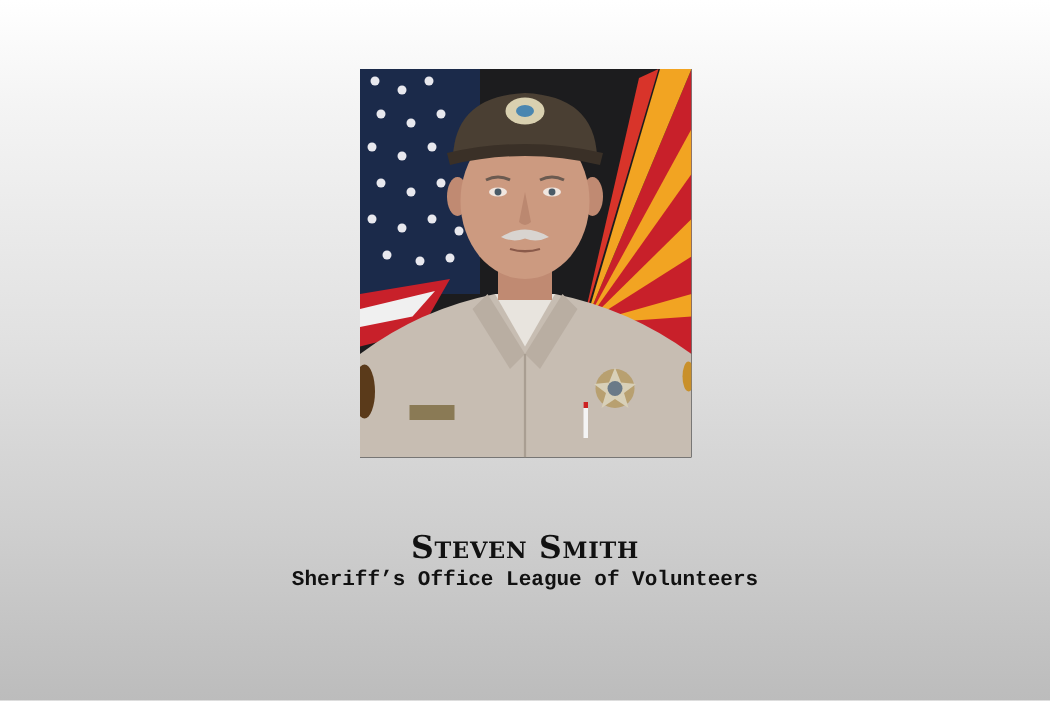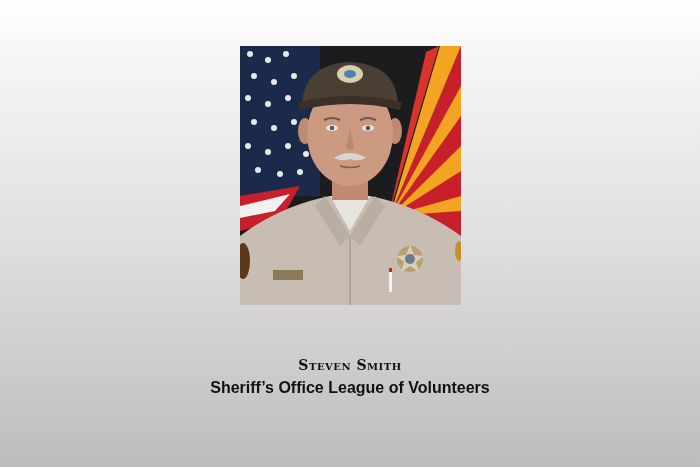--- a/index.html
+++ b/index.html
@@ -11,26 +11,26 @@
   .photo {
     position: absolute; left: 240px; top: 46px; width: 221px; height: 259px;
     overflow: hidden; background: #1c1c1e;
   }
   .photo svg { display: block; }
   .caption {
     position: absolute; left: 0; top: 352px; width: 700px; text-align: center; color: #111;
   }
   .name {
     font-family: "DejaVu Serif", "Liberation Serif", serif;
-    font-weight: bold; font-size: 14px; font-variant: small-caps; letter-spacing: 0.5px;
+    font-weight: bold; font-size: 21px; font-variant: small-caps; letter-spacing: 0.5px;
     line-height: 26px;
   }
   .line {
-    font-family: Liberation Sans, sans-serif;
-    font-weight: bold; font-size: 16px; line-height: 19px;
+    font-family: Liberation Mono, monospace;
+    font-weight: bold; font-size: 14px; line-height: 19px;
   }
 </style>
 </head>
 <body>
 
 <div class="photo">
   <svg width="221" height="259" viewBox="0 0 221 259" xmlns="http://www.w3.org/2000/svg">
 
     <rect x="0" y="0" width="221" height="259" fill="#1c1c1e"></rect>
 

